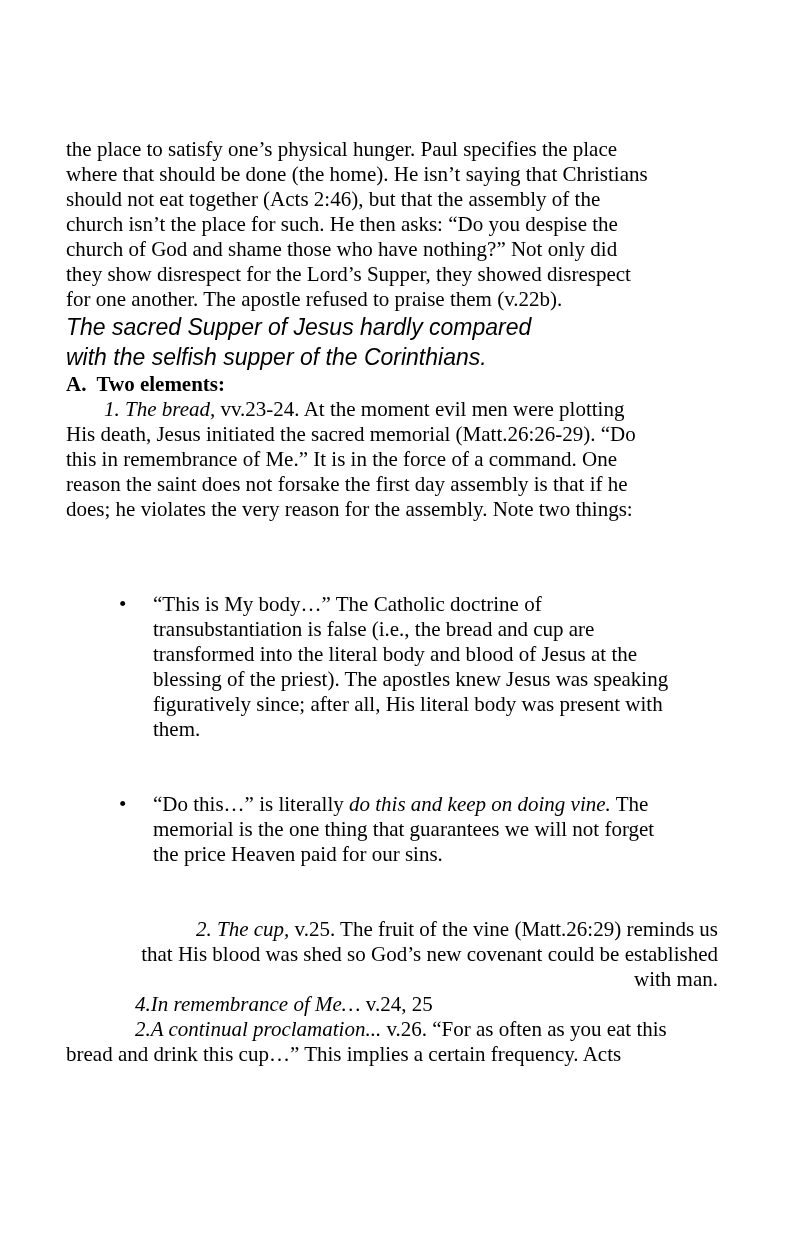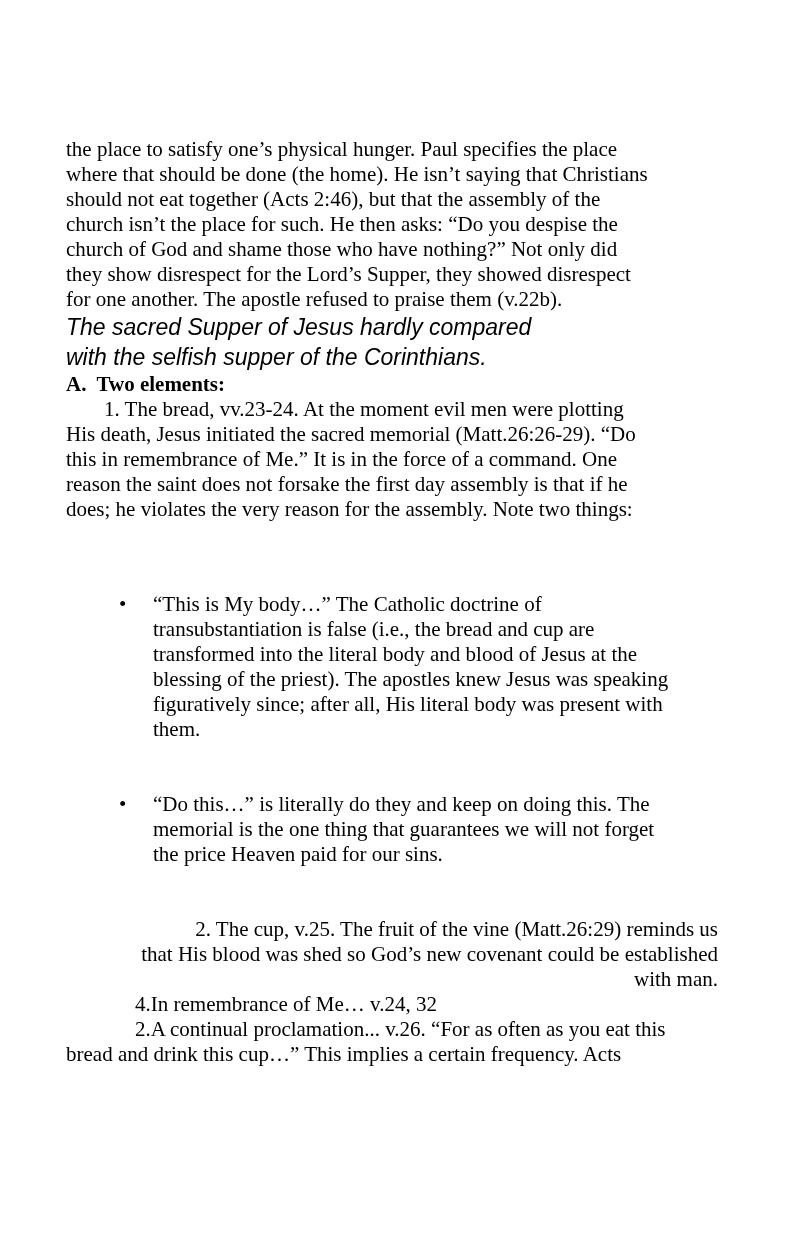--- a/index.html
+++ b/index.html
@@ -35,21 +35,21 @@
   }
   .heading-ii { margin-top: 29px; font-weight: bold !important; }
   .heading-sub { margin-top: 26px; margin-left: 34px; font-weight: bold !important; }
   .heading-b { margin-top: 30px; }
   .item-a { text-indent: 38px; }
   .item-a2 { margin-top: 42px; text-align: right; }
   .item-b { text-indent: 69px; }
   ul.bullets { margin-top: 20px; padding-left: 87px; list-style: none; }
   ul.bullets li { position: relative; }
   .bullet-marker { position: absolute; left: -34px; top: 0; }
-  .it { }
+  .it { font-style: italic; }
 </style>
 </head>
 <body>
 
 <div class="page">
   <div class="content">
 
     <p class="para">the place to satisfy one’s physical hunger. Paul specifies the place
 where that should be done (the home). He isn’t saying that Christians
 should not eat together (Acts 2:46), but that the assembly of the
@@ -70,29 +70,29 @@
 reason the saint does not forsake the first day assembly is that if he
 does; he violates the very reason for the assembly. Note two things:</span></p>
 
     <ul class="bullets">
       <li><span class="bullet-marker">•</span><span>“This is My body…” The Catholic doctrine of
 transubstantiation is false (i.e., the bread and cup are
 transformed into the literal body and blood of Jesus at the
 blessing of the priest). The apostles knew Jesus was speaking
 figuratively since; after all, His literal body was present with
 them.</span></li>
-      <li><span class="bullet-marker">•</span><span>“Do this…” is literally </span><span class="it">do they and keep on doing this.</span><span> The
+      <li><span class="bullet-marker">•</span><span>“Do this…” is literally </span><span class="it">do this and keep on doing vine.</span><span> The
 memorial is the one thing that guarantees we will not forget
 the price Heaven paid for our sins.</span></li>
     </ul>
 
     <p class="para item-a item-a2"><span class="it">2. The cup,</span><span> v.25. The fruit of the vine (Matt.26:29) reminds us
 that His blood was shed so God’s new covenant could be established
 with man.</span></p>
 
 
-    <p class="para item-b"><span class="it">4.In remembrance of Me…</span><span> v.24, 32</span></p>
+    <p class="para item-b"><span class="it">4.In remembrance of Me…</span><span> v.24, 25</span></p>
 
     <p class="para item-b"><span class="it">2.A continual proclamation...</span><span> v.26. “For as often as you eat this
 bread and drink this cup…” This implies a certain frequency. Acts</span></p>
 
   </div>
 </div>
 
 </body></html>

